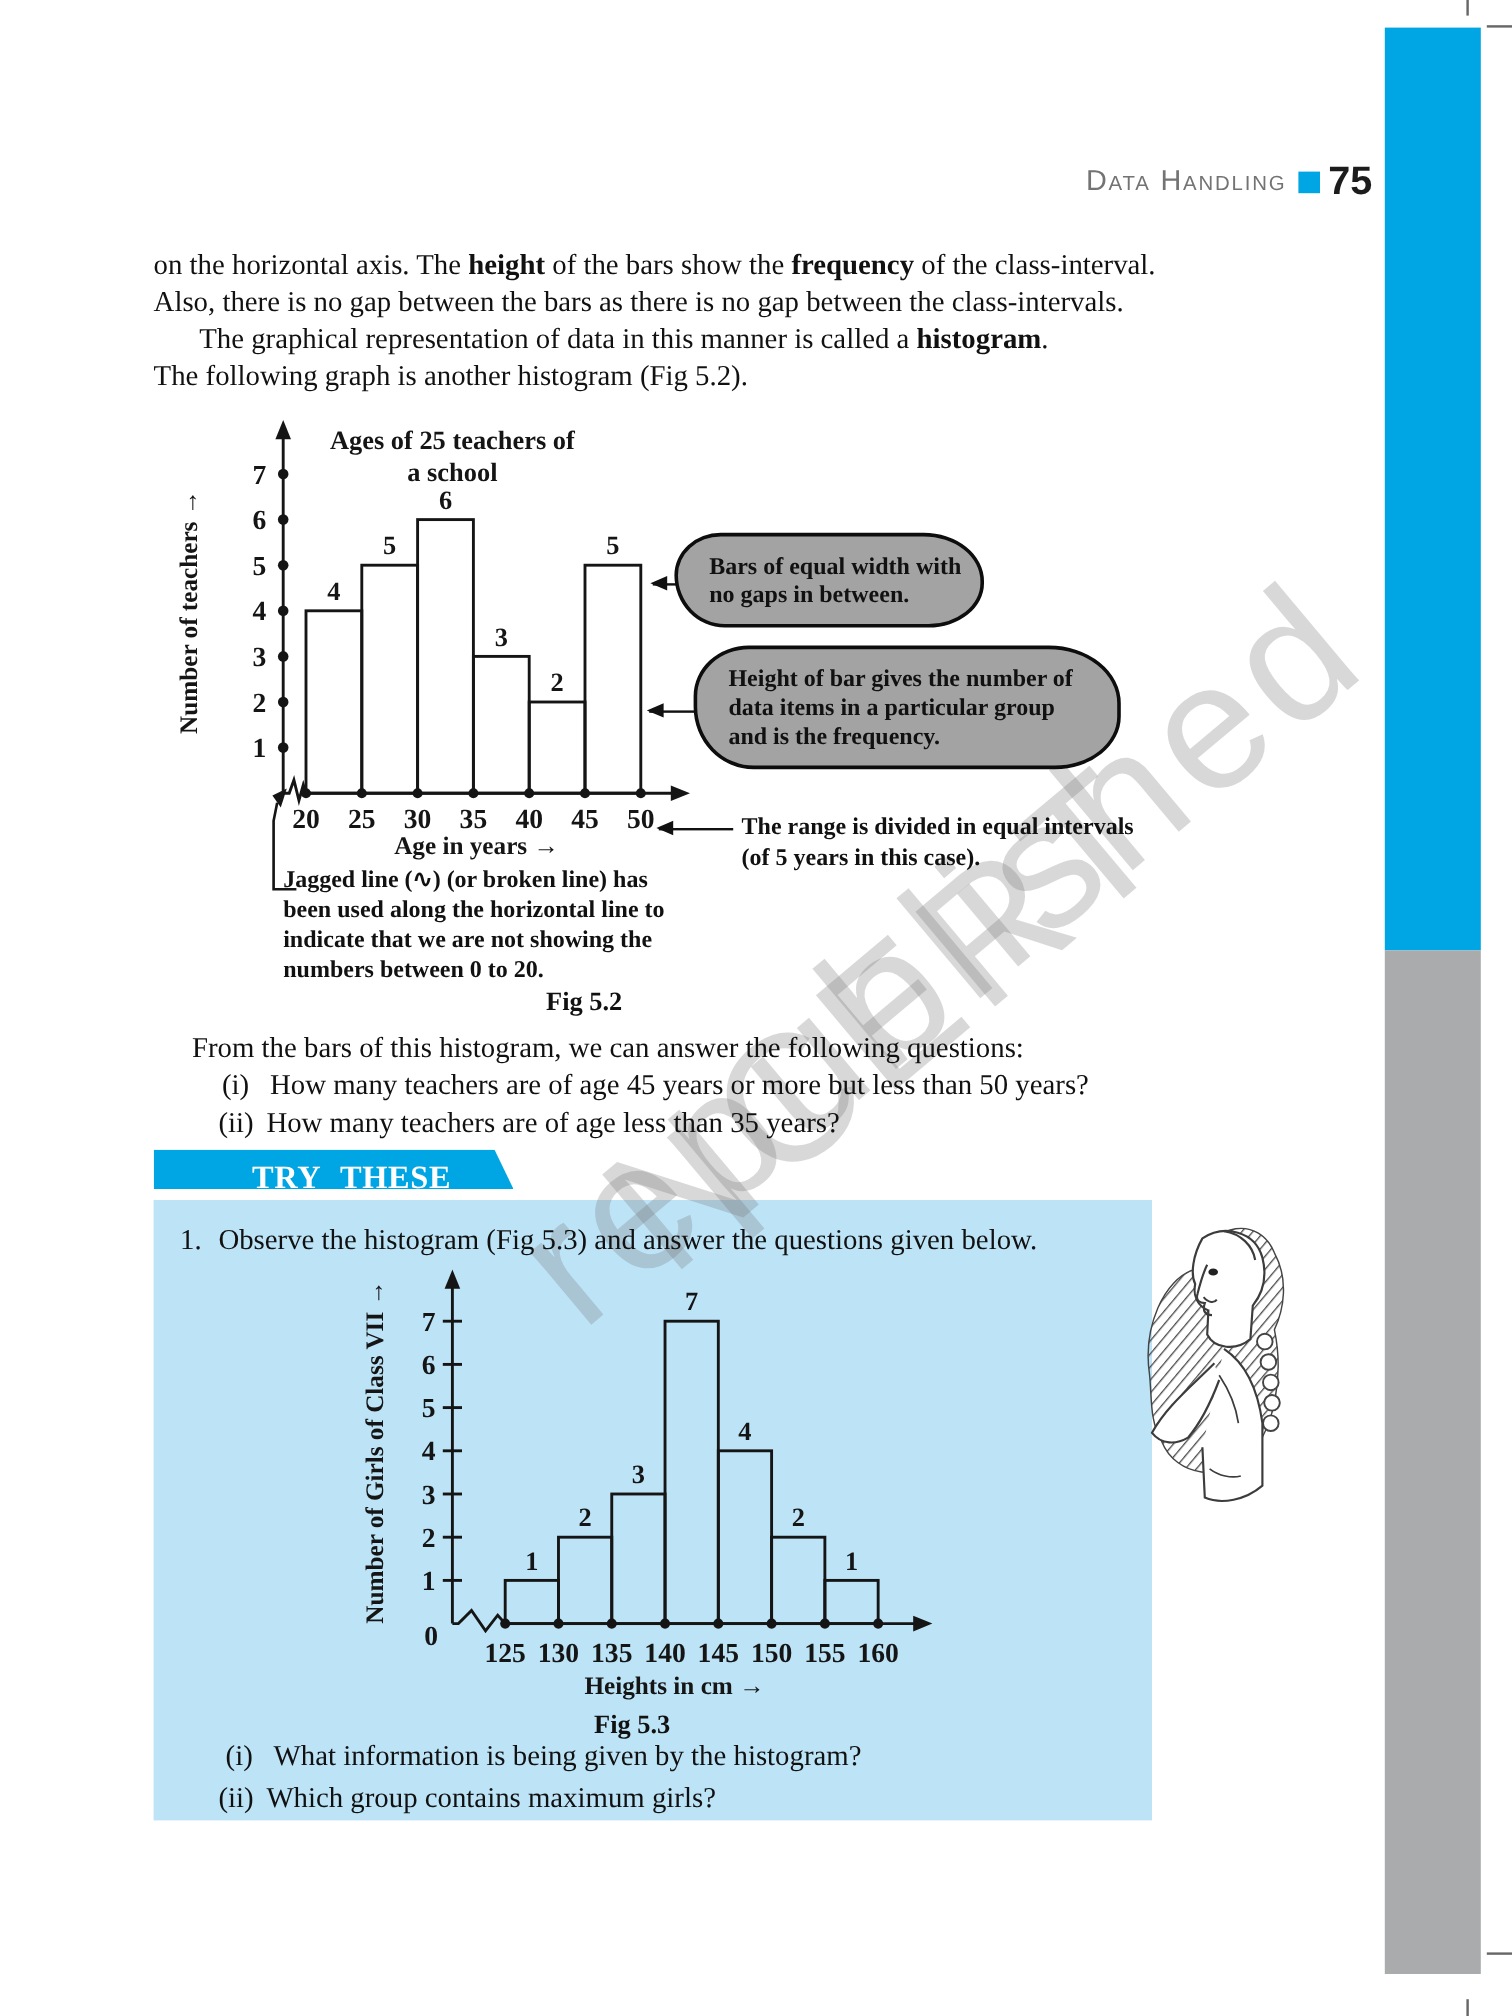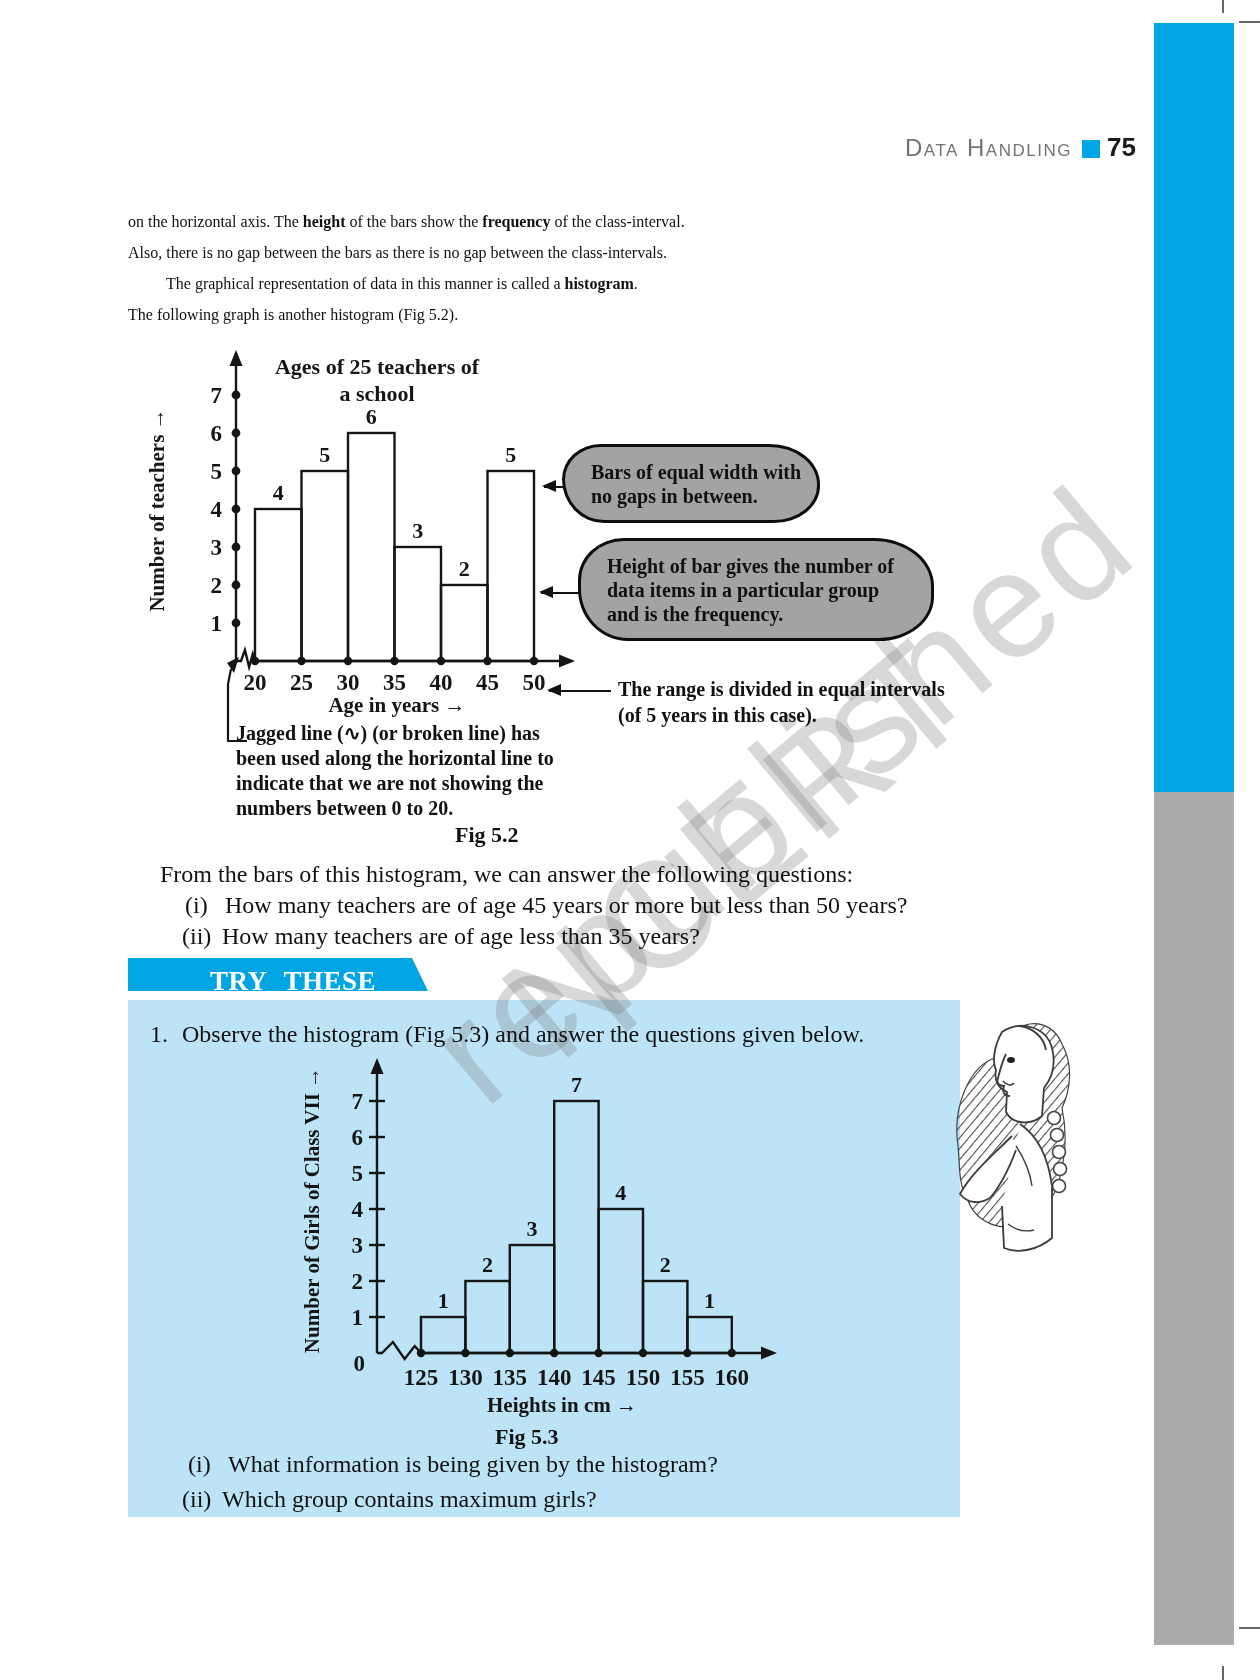--- a/index.html
+++ b/index.html
@@ -6,24 +6,24 @@
   html,body { background:#e8e8e8; }
   .page { position:relative; width:1260px; height:1680px; background:#ffffff;
           font-family:"Liberation Serif", serif; color:#111; overflow:hidden; margin:0 auto; }
   .abs { position:absolute; }
 
   
   .hdr { display:flex; align-items:center; z-index:6; }
   .hdr-title { font-family:"Liberation Sans", sans-serif; font-variant:small-caps;
                font-size:24px; letter-spacing:1.5px; color:#737373; font-weight:500; }
   .hdr-sq { width:18px; height:18px; margin:2px 7px 0 10px; }
-  .hdr-num { font-family:"Liberation Sans", sans-serif; font-size:26px; font-weight:bold; color:#1c1c1c; }
-
-  
-  .body-text { font-size:16px; line-height:31px; width:914px; z-index:6; }
+  .hdr-num { font-family:"Liberation Sans", sans-serif; font-size:33px; font-weight:bold; color:#1c1c1c; }
+
+  
+  .body-text { font-size:24px; line-height:31px; width:914px; z-index:6; }
   .b { font-weight:bold; }
   .ind { padding-left:38px; }
   .qline { font-size:24px; z-index:6; white-space:nowrap; }
   .qlab { display:inline-block; width:40px; }
 
   
   .note { font-weight:bold; font-size:20px; line-height:26px; white-space:pre-line; z-index:6; }
   .cloud { background:#a3a3a3; border:3px solid #0d0d0d; z-index:7;
            font-weight:bold; font-size:20px; line-height:24px; white-space:pre-line;
            padding:13px 14px 12px 26px;

